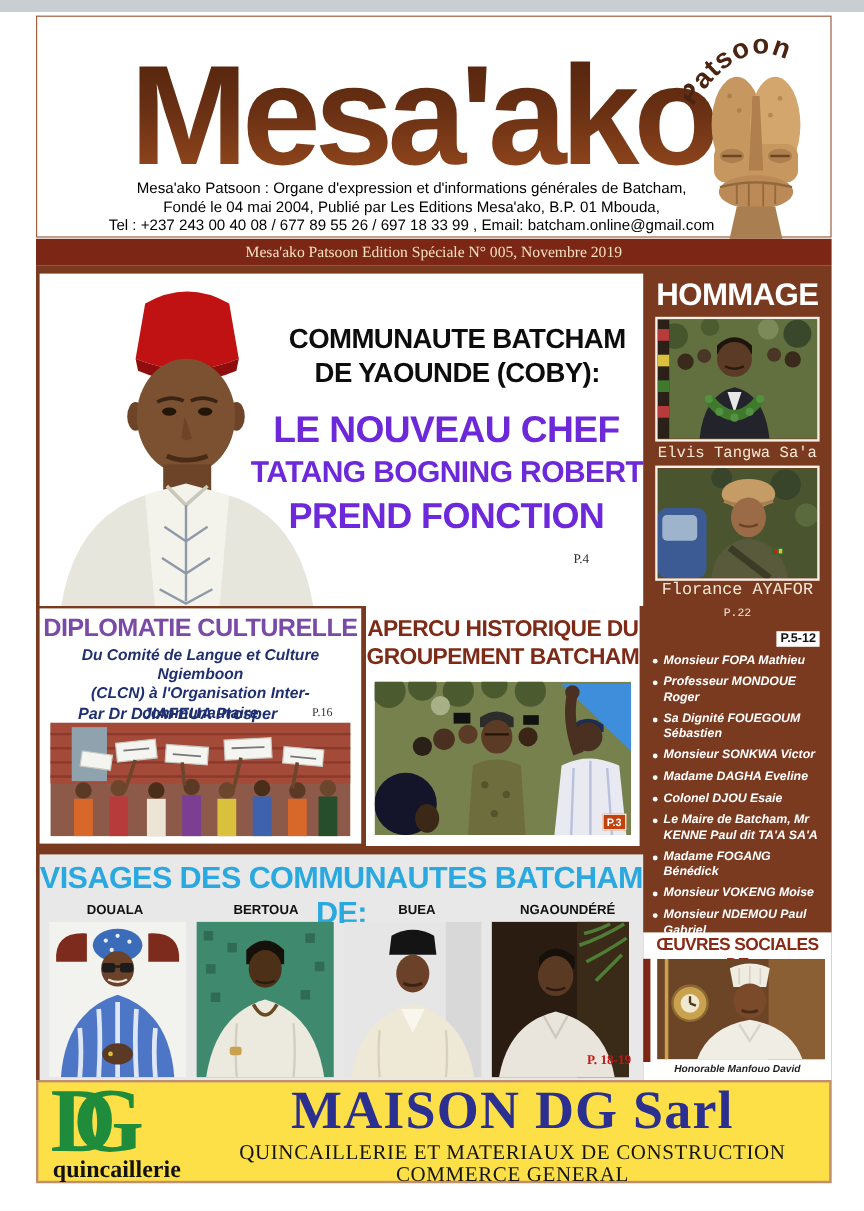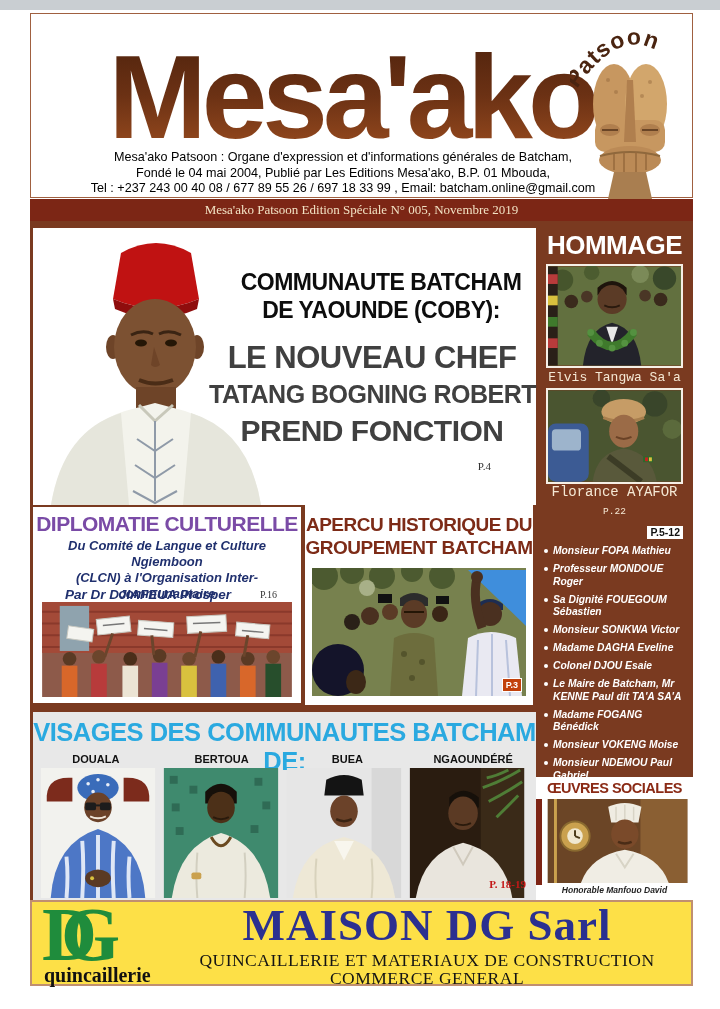--- a/index.html
+++ b/index.html
@@ -26,21 +26,21 @@
   .edbanner{left:30px;top:199px;width:663px;height:22px;background:#7c2615;color:#f2e2c4;
             font-family:"Liberation Serif",serif;font-size:13px;line-height:22px;text-align:center;}
 
   
   .frame{left:30px;top:221px;width:663px;height:679px;background:#7a3a20;}
 
   
   .hero{left:3px;top:7px;width:503px;height:277px;background:#fff;}
   .kicker{left:196px;top:40px;width:304px;text-align:center;font-weight:bold;color:#0d0d0d;
           font-size:23px;line-height:28px;letter-spacing:-0.5px;}
-  .hl{left:176px;width:326px;text-align:center;font-weight:bold;color:#404040;letter-spacing:-0.5px;white-space:nowrap;}
+  .hl{left:176px;width:326px;text-align:center;font-weight:bold;color:#6d28d9;letter-spacing:-0.5px;white-space:nowrap;}
   .hl1{top:112px;font-size:31px;}
   .hl2{top:152px;font-size:25px;}
   .hl3{top:186px;font-size:30px;}
   .heropref{right:45px;top:232px;font-family:"Liberation Serif",serif;font-size:11px;color:#333;}
 
   
   .hommage{left:506px;top:7px;width:157px;height:277px;}
   .homtitle{left:0;top:2px;width:157px;text-align:center;color:#fff;font-weight:bold;font-size:26px;letter-spacing:-0.5px;}
   .homphoto{left:10px;width:137px;border:2px solid #f5efe6;box-sizing:border-box;overflow:hidden;}
   .homcap{width:157px;text-align:center;color:#f5e8d4;font-family:Liberation Mono, monospace;font-size:13px;}

